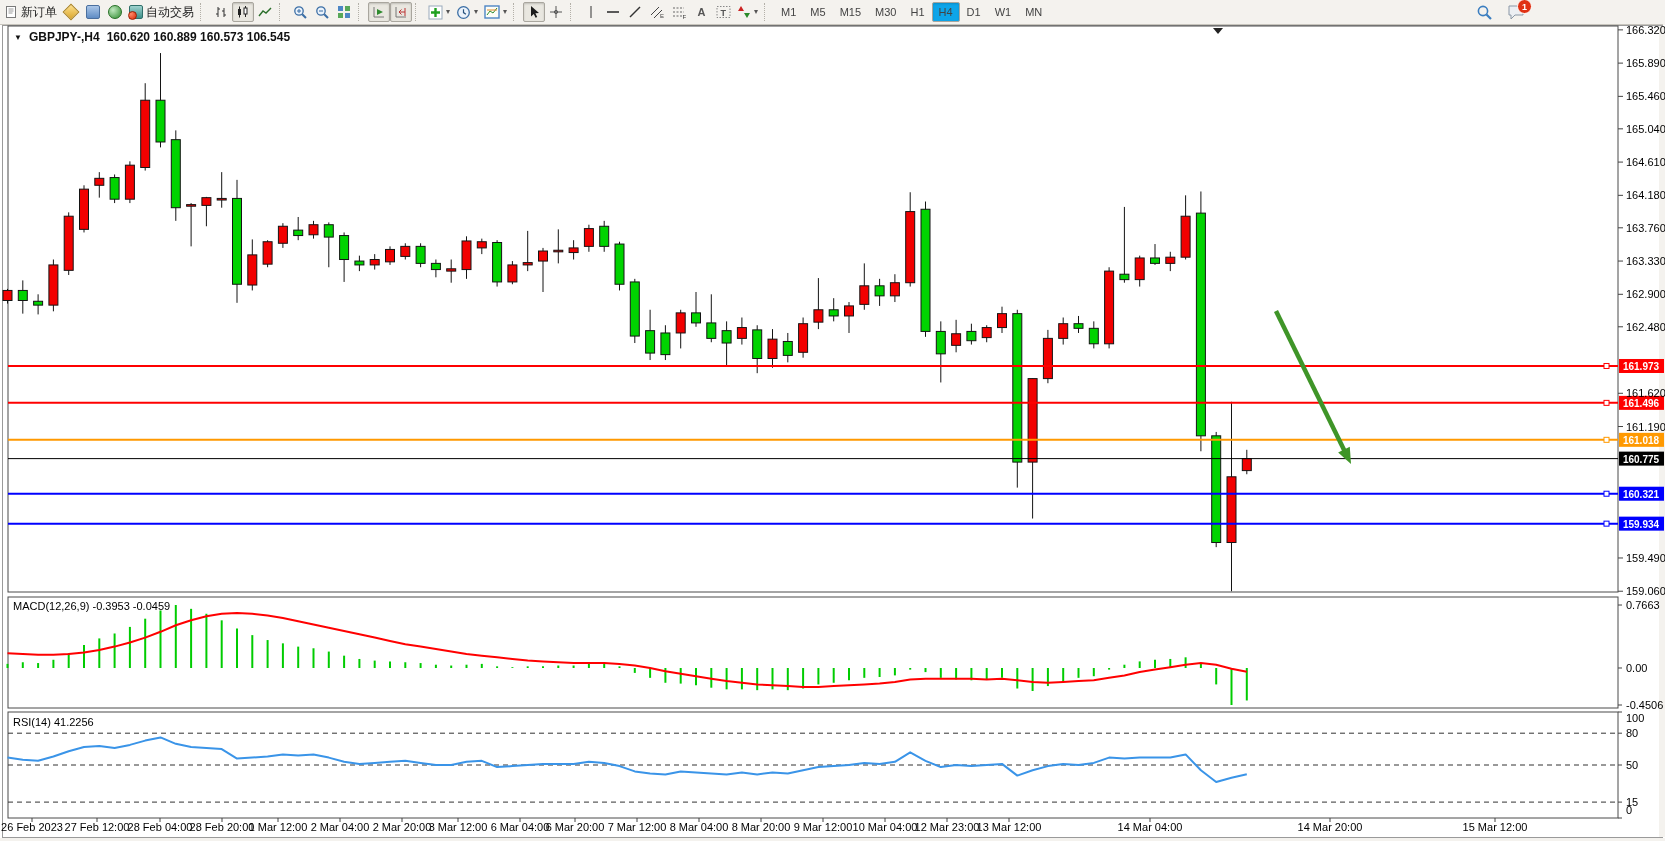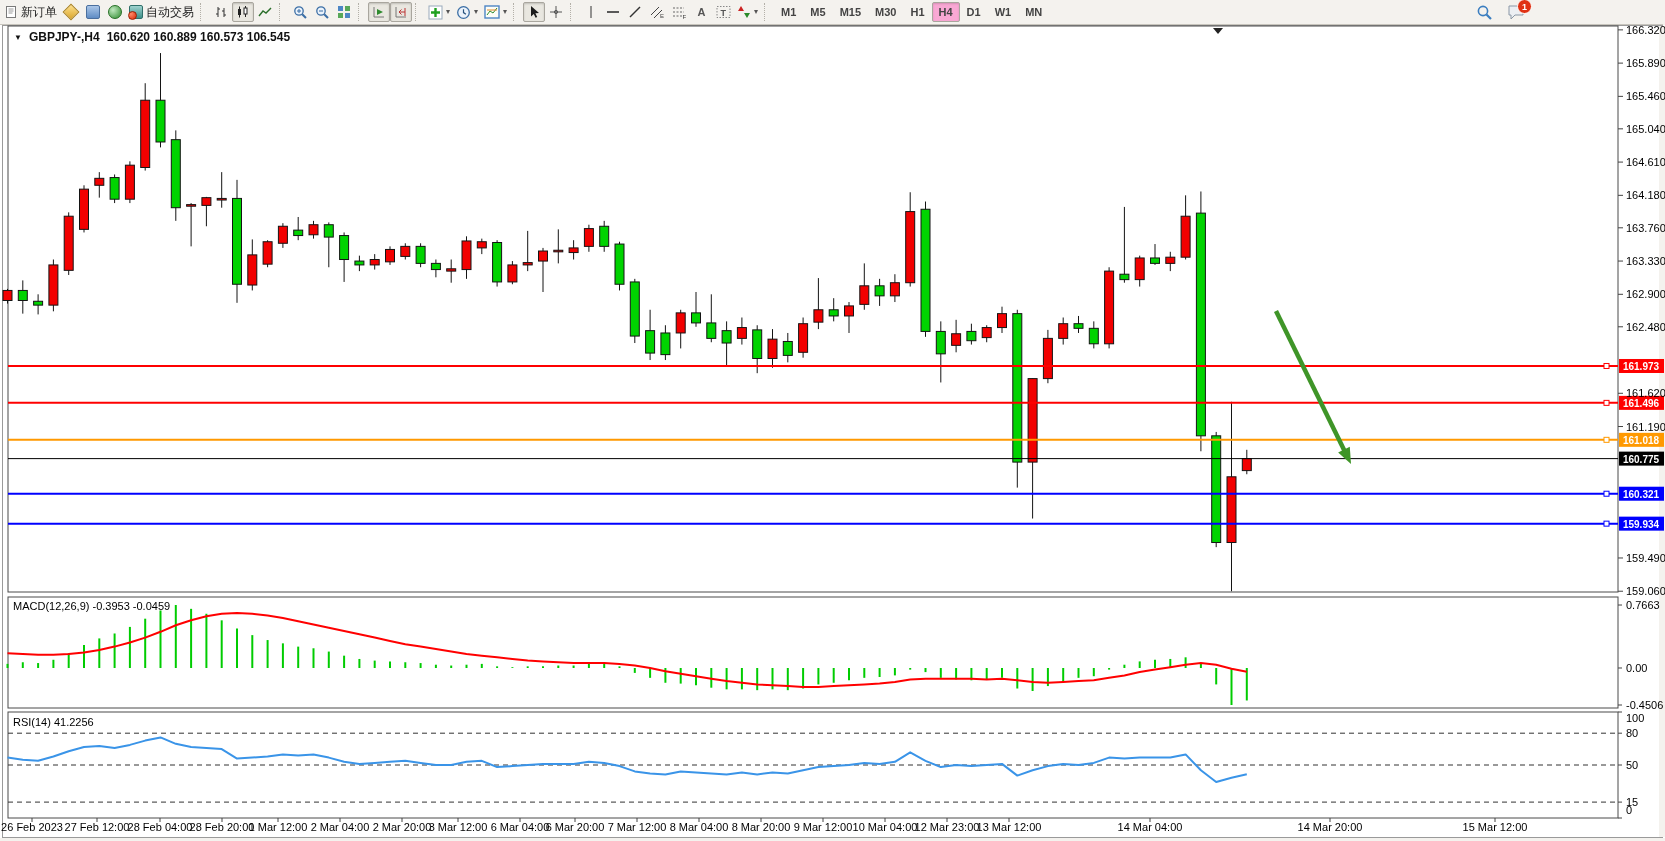--- a/index.html
+++ b/index.html
@@ -7,23 +7,23 @@
   #stage{position:relative;width:1665px;height:841px;}
   
   .toolbar{position:absolute;left:0;top:0;width:1663px;height:25px;background:#f4f2ee;
     border-bottom:1px solid #c8c5bd;display:flex;align-items:center;z-index:5;padding-left:2px;box-sizing:border-box;}
   .tbtn{height:20px;min-width:22px;display:flex;align-items:center;justify-content:center;
     border:1px solid transparent;border-radius:2px;box-sizing:border-box;gap:3px;padding:0 2px;cursor:default;}
   .tbtn.pressed{background:#e9e7e0;border-color:#a9a69e;box-shadow:inset 0 1px 2px rgba(0,0,0,.18);}
   .tbtn .lbl{font-size:12px;color:#222;white-space:nowrap;}
   .tsep{width:6px;height:18px;margin:0 3px;border-left:1px dotted #b3b0a8;}
   .caret{font-size:8px;color:#555;line-height:8px;}
-  .tf{height:18px;padding:0 6px;display:flex;align-items:center;font-size:11px;font-weight:700;color:#444;
+  .tf{height:18px;padding:0 6px;display:flex;align-items:center;font-size:11px;font-weight:400;color:#444;
     border:1px solid transparent;border-radius:2px;}
-  .tf.active{background:#f9a8d4;border-color:#a9a69e;box-shadow:inset 0 1px 2px rgba(0,0,0,.15);}
+  .tf.active{background:#0ea5e9;border-color:#a9a69e;box-shadow:inset 0 1px 2px rgba(0,0,0,.15);}
   .right-group{margin-left:auto;margin-right:135px;display:flex;align-items:center;gap:8px;}
   .diamond{width:10px;height:10px;background:linear-gradient(135deg,#ffe08a,#d9a62e);transform:rotate(45deg);
     border:1px solid #a8801f;}
   .dwin{width:12px;height:12px;border-radius:2px;background:linear-gradient(180deg,#aac6e8,#5f8cc4);border:1px solid #4a6f9e;}
   .nav-sphere{width:12px;height:12px;border-radius:50%;background:radial-gradient(circle at 4px 4px,#bfe8bf,#2e8b2e);border:1px solid #256f25;}
   .at-icon{position:relative;width:12px;height:12px;border-radius:2px;background:linear-gradient(180deg,#9fd3cf,#3d8f88);border:1px solid #2f6f6a;}
   .at-icon::after{content:"";position:absolute;left:-2px;bottom:-2px;width:7px;height:7px;border-radius:50%;
     background:radial-gradient(circle at 2px 2px,#ff8a6a,#d92a06);border:1px solid #9c1e04;}
   .chat-wrap{position:relative;}
   .chat-badge{position:absolute;right:-5px;top:-4px;min-width:13px;height:13px;border-radius:8px;background:#e03214;

